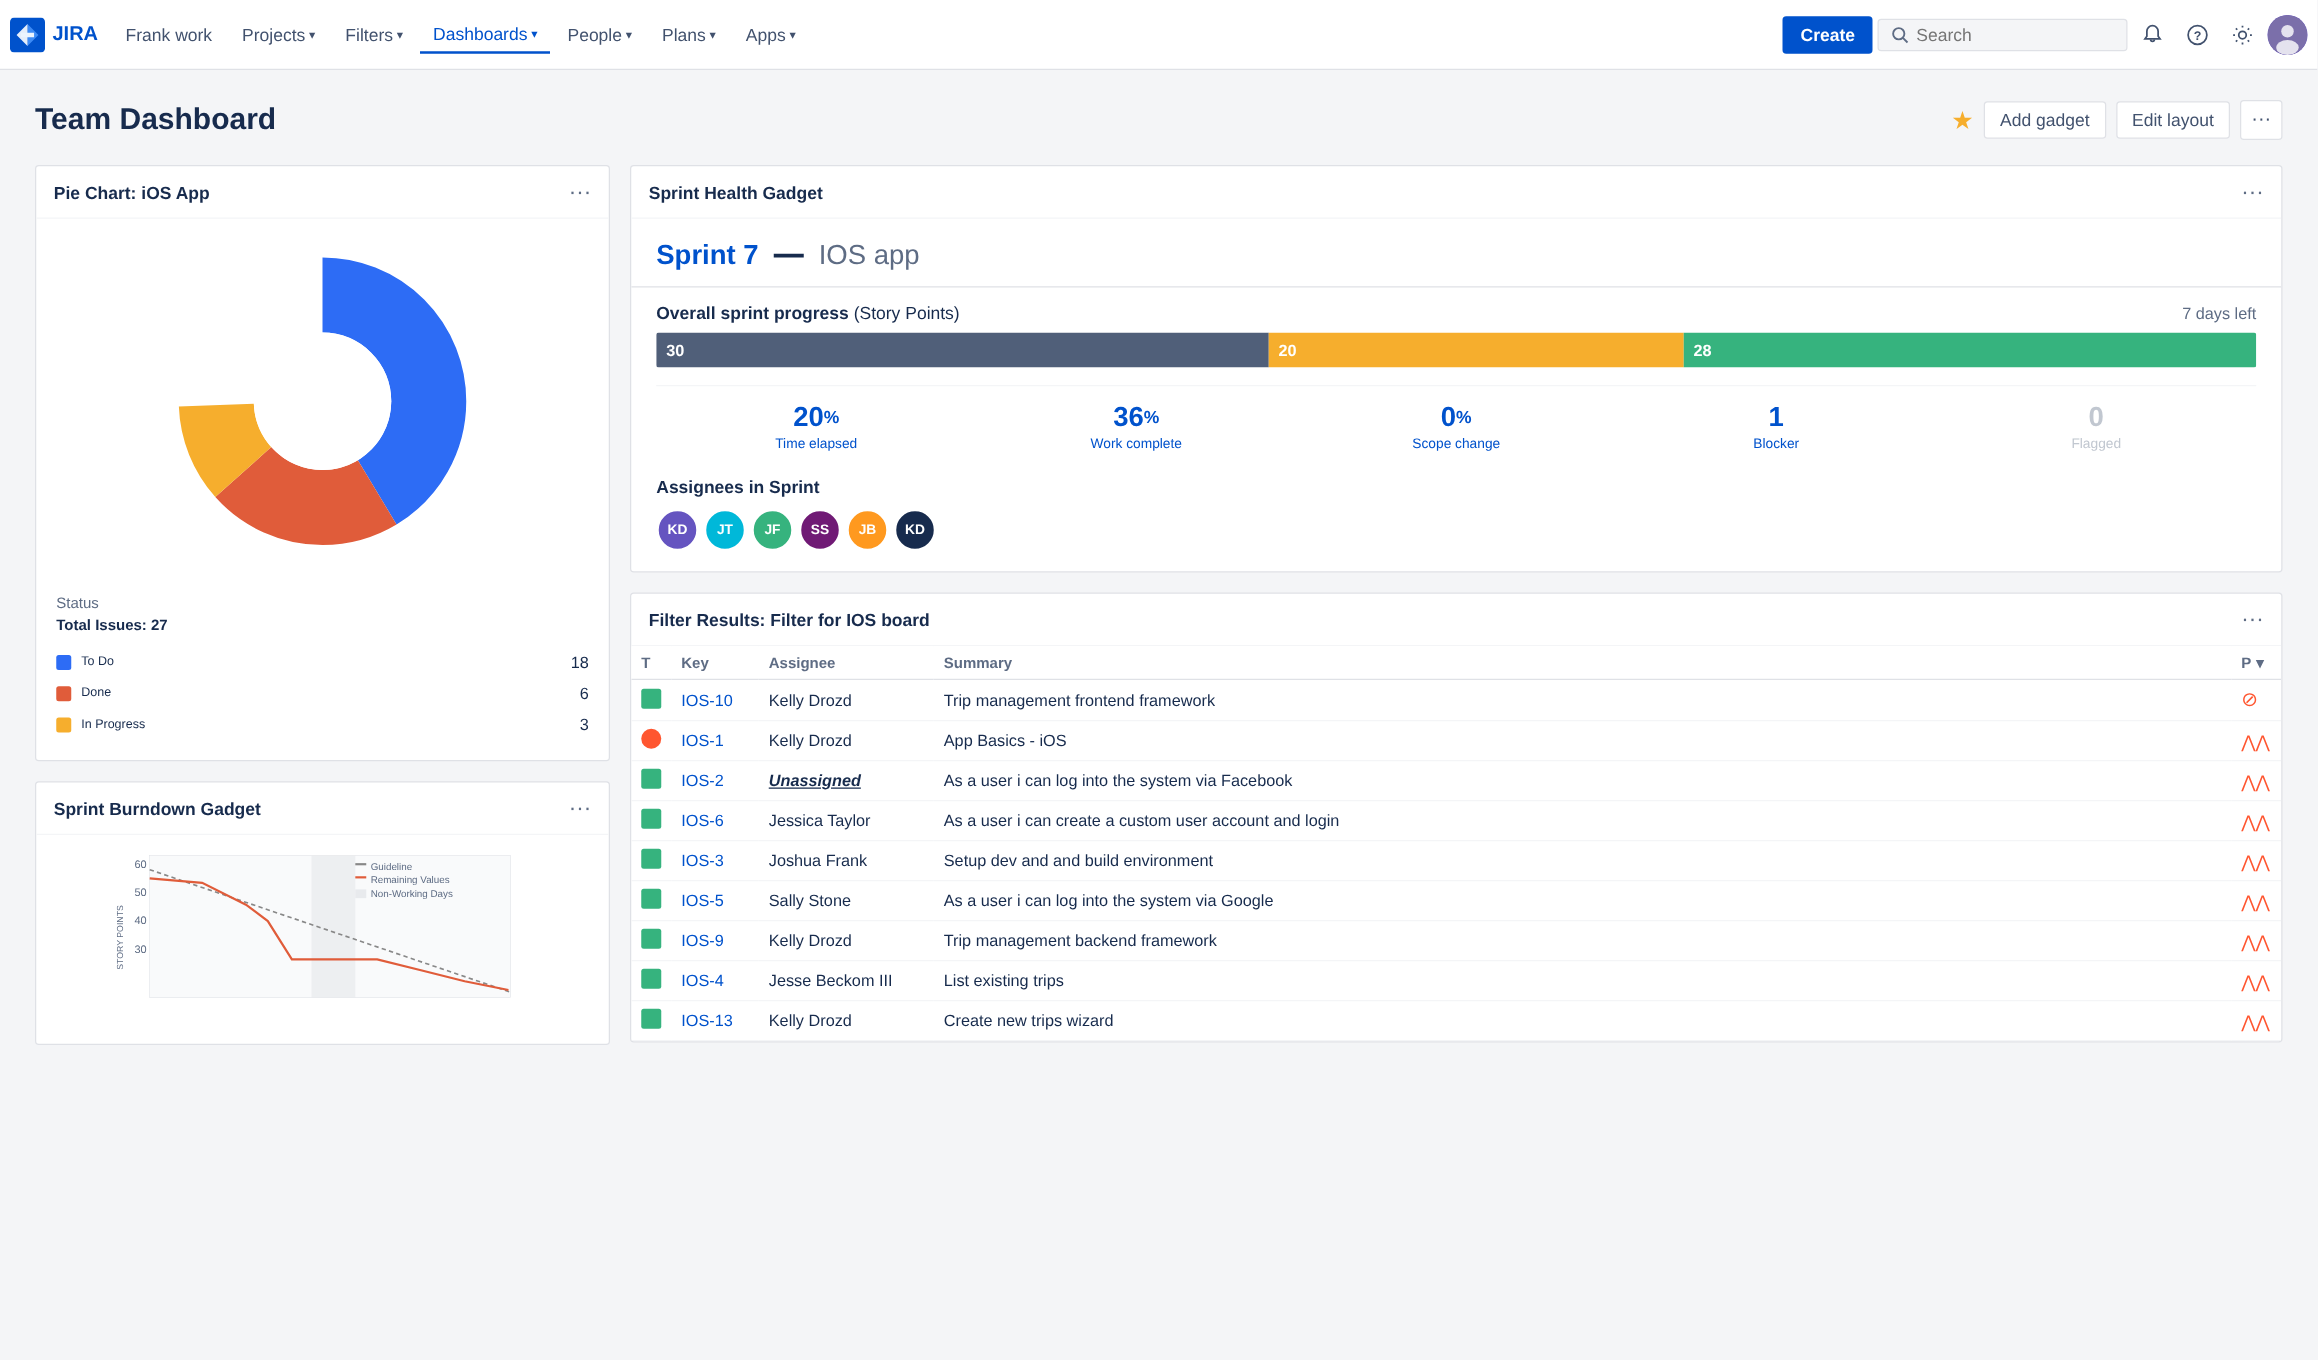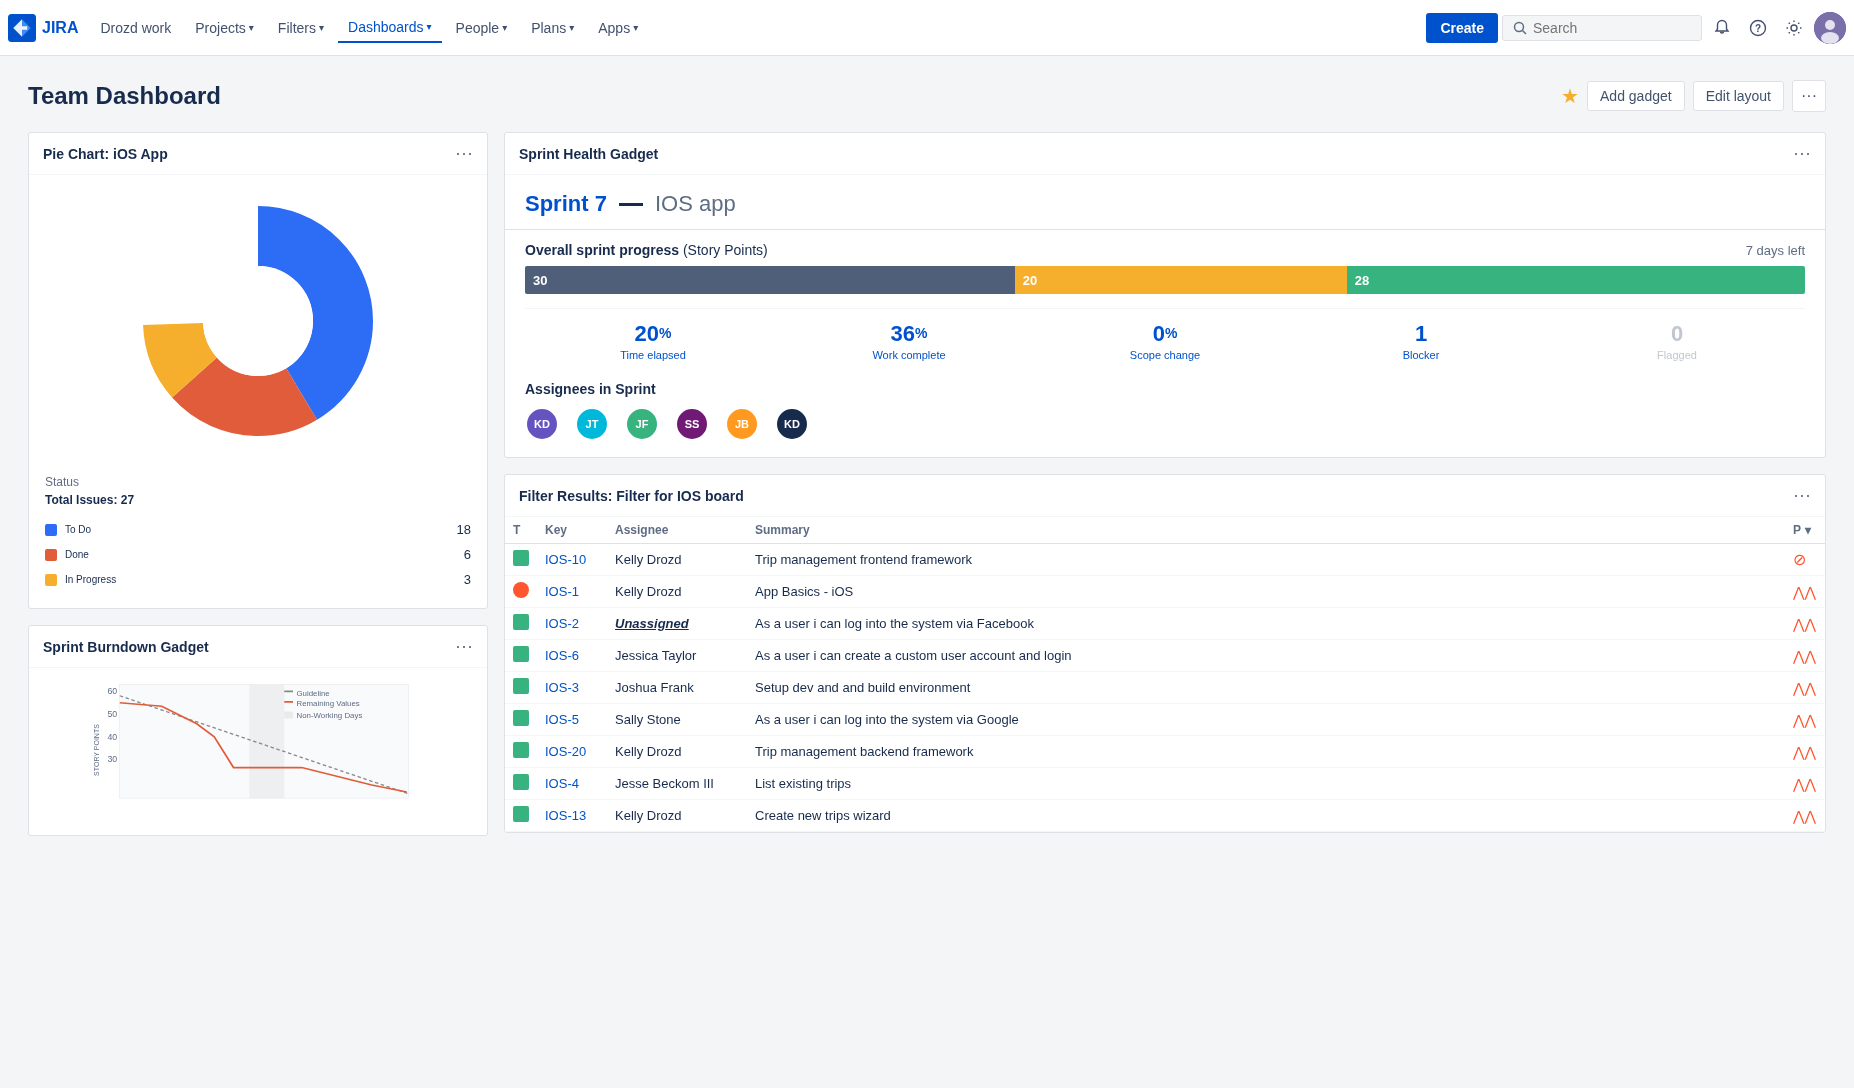--- a/index.html
+++ b/index.html
@@ -64,21 +64,21 @@
     .sprint-bar-seg { display: flex; align-items: center; padding: 0 8px; font-size: 13px; font-weight: 600; color: #fff; }
     .sprint-metrics { display: flex; gap: 0; border-top: 1px solid #f4f5f7; padding-top: 12px; }
     .sprint-metric { flex: 1; display: flex; flex-direction: column; align-items: center; }
     .sprint-metric-val { font-size: 22px; font-weight: 700; color: #0052cc; display: flex; align-items: flex-start; }
     .sprint-metric-val .pct { font-size: 14px; font-weight: 600; margin-top: 4px; }
     .sprint-metric-label { font-size: 11px; color: #0052cc; margin-top: 2px; }
     .sprint-metric.flagged .sprint-metric-val { color: #c1c7d0; }
     .sprint-metric.flagged .sprint-metric-label { color: #c1c7d0; }
     .assignees-section { padding: 8px 20px 16px; }
     .assignees-label { font-size: 14px; font-weight: 600; margin-bottom: 10px; }
-    .assignees-row { display: flex; gap: 16px; }
+    .assignees-row { display: flex; gap: 4px; }
     .assignee-avatar { width: 34px; height: 34px; border-radius: 50%; background: #ccc; overflow: hidden; display: flex; align-items: center; justify-content: center; font-size: 11px; font-weight: 700; color: #fff; border: 2px solid #fff; }
     .av1 { background: #6554c0; }
     .av2 { background: #00b8d9; }
     .av3 { background: #36b37e; }
     .av4 { background: #701a75; }
     .av5 { background: #ff991f; }
     .av6 { background: #172b4d; }
 
     
     .filter-table { width: 100%; border-collapse: collapse; }
@@ -114,21 +114,21 @@
     <div class="topnav-logo">
       <svg viewBox="0 0 32 32" fill="none">
         <rect width="32" height="32" rx="4" fill="#0052cc"></rect>
         <path d="M16 6 L26 16 L16 26 L16 18 L10 18 L10 14 L16 14 Z" fill="#4c9aff" opacity="0.8"></path>
         <path d="M16 6 L6 16 L16 26 L16 18 L22 18 L22 14 L16 14 Z" fill="#fff" opacity="0.9"></path>
       </svg>
       <span class="topnav-brand">JIRA</span>
     </div>
 
     <div class="topnav-item">
-      <span>Drozd work</span>
+      <span>Frank work</span>
     </div>
     <div class="topnav-item">
       <span>Projects</span>
       <span class="topnav-chevron">▾</span>
     </div>
     <div class="topnav-item">
       <span>Filters</span>
       <span class="topnav-chevron">▾</span>
     </div>
     <div class="topnav-item active">
@@ -430,21 +430,21 @@
               </tr>
               <tr>
                 <td><div class="issue-type-icon it-story" title="Story"></div></td>
                 <td><a class="key-link" href="#">IOS-5</a></td>
                 <td><span class="assignee-name">Sally Stone</span></td>
                 <td>As a user i can log into the system via Google</td>
                 <td><span class="priority-highest">⋀⋀</span></td>
               </tr>
               <tr>
                 <td><div class="issue-type-icon it-story" title="Story"></div></td>
-                <td><a class="key-link" href="#">IOS-20</a></td>
+                <td><a class="key-link" href="#">IOS-9</a></td>
                 <td><span class="assignee-name">Kelly Drozd</span></td>
                 <td>Trip management backend framework</td>
                 <td><span class="priority-highest">⋀⋀</span></td>
               </tr>
               <tr>
                 <td><div class="issue-type-icon it-story" title="Story"></div></td>
                 <td><a class="key-link" href="#">IOS-4</a></td>
                 <td><span class="assignee-name">Jesse Beckom III</span></td>
                 <td>List existing trips</td>
                 <td><span class="priority-highest">⋀⋀</span></td>

